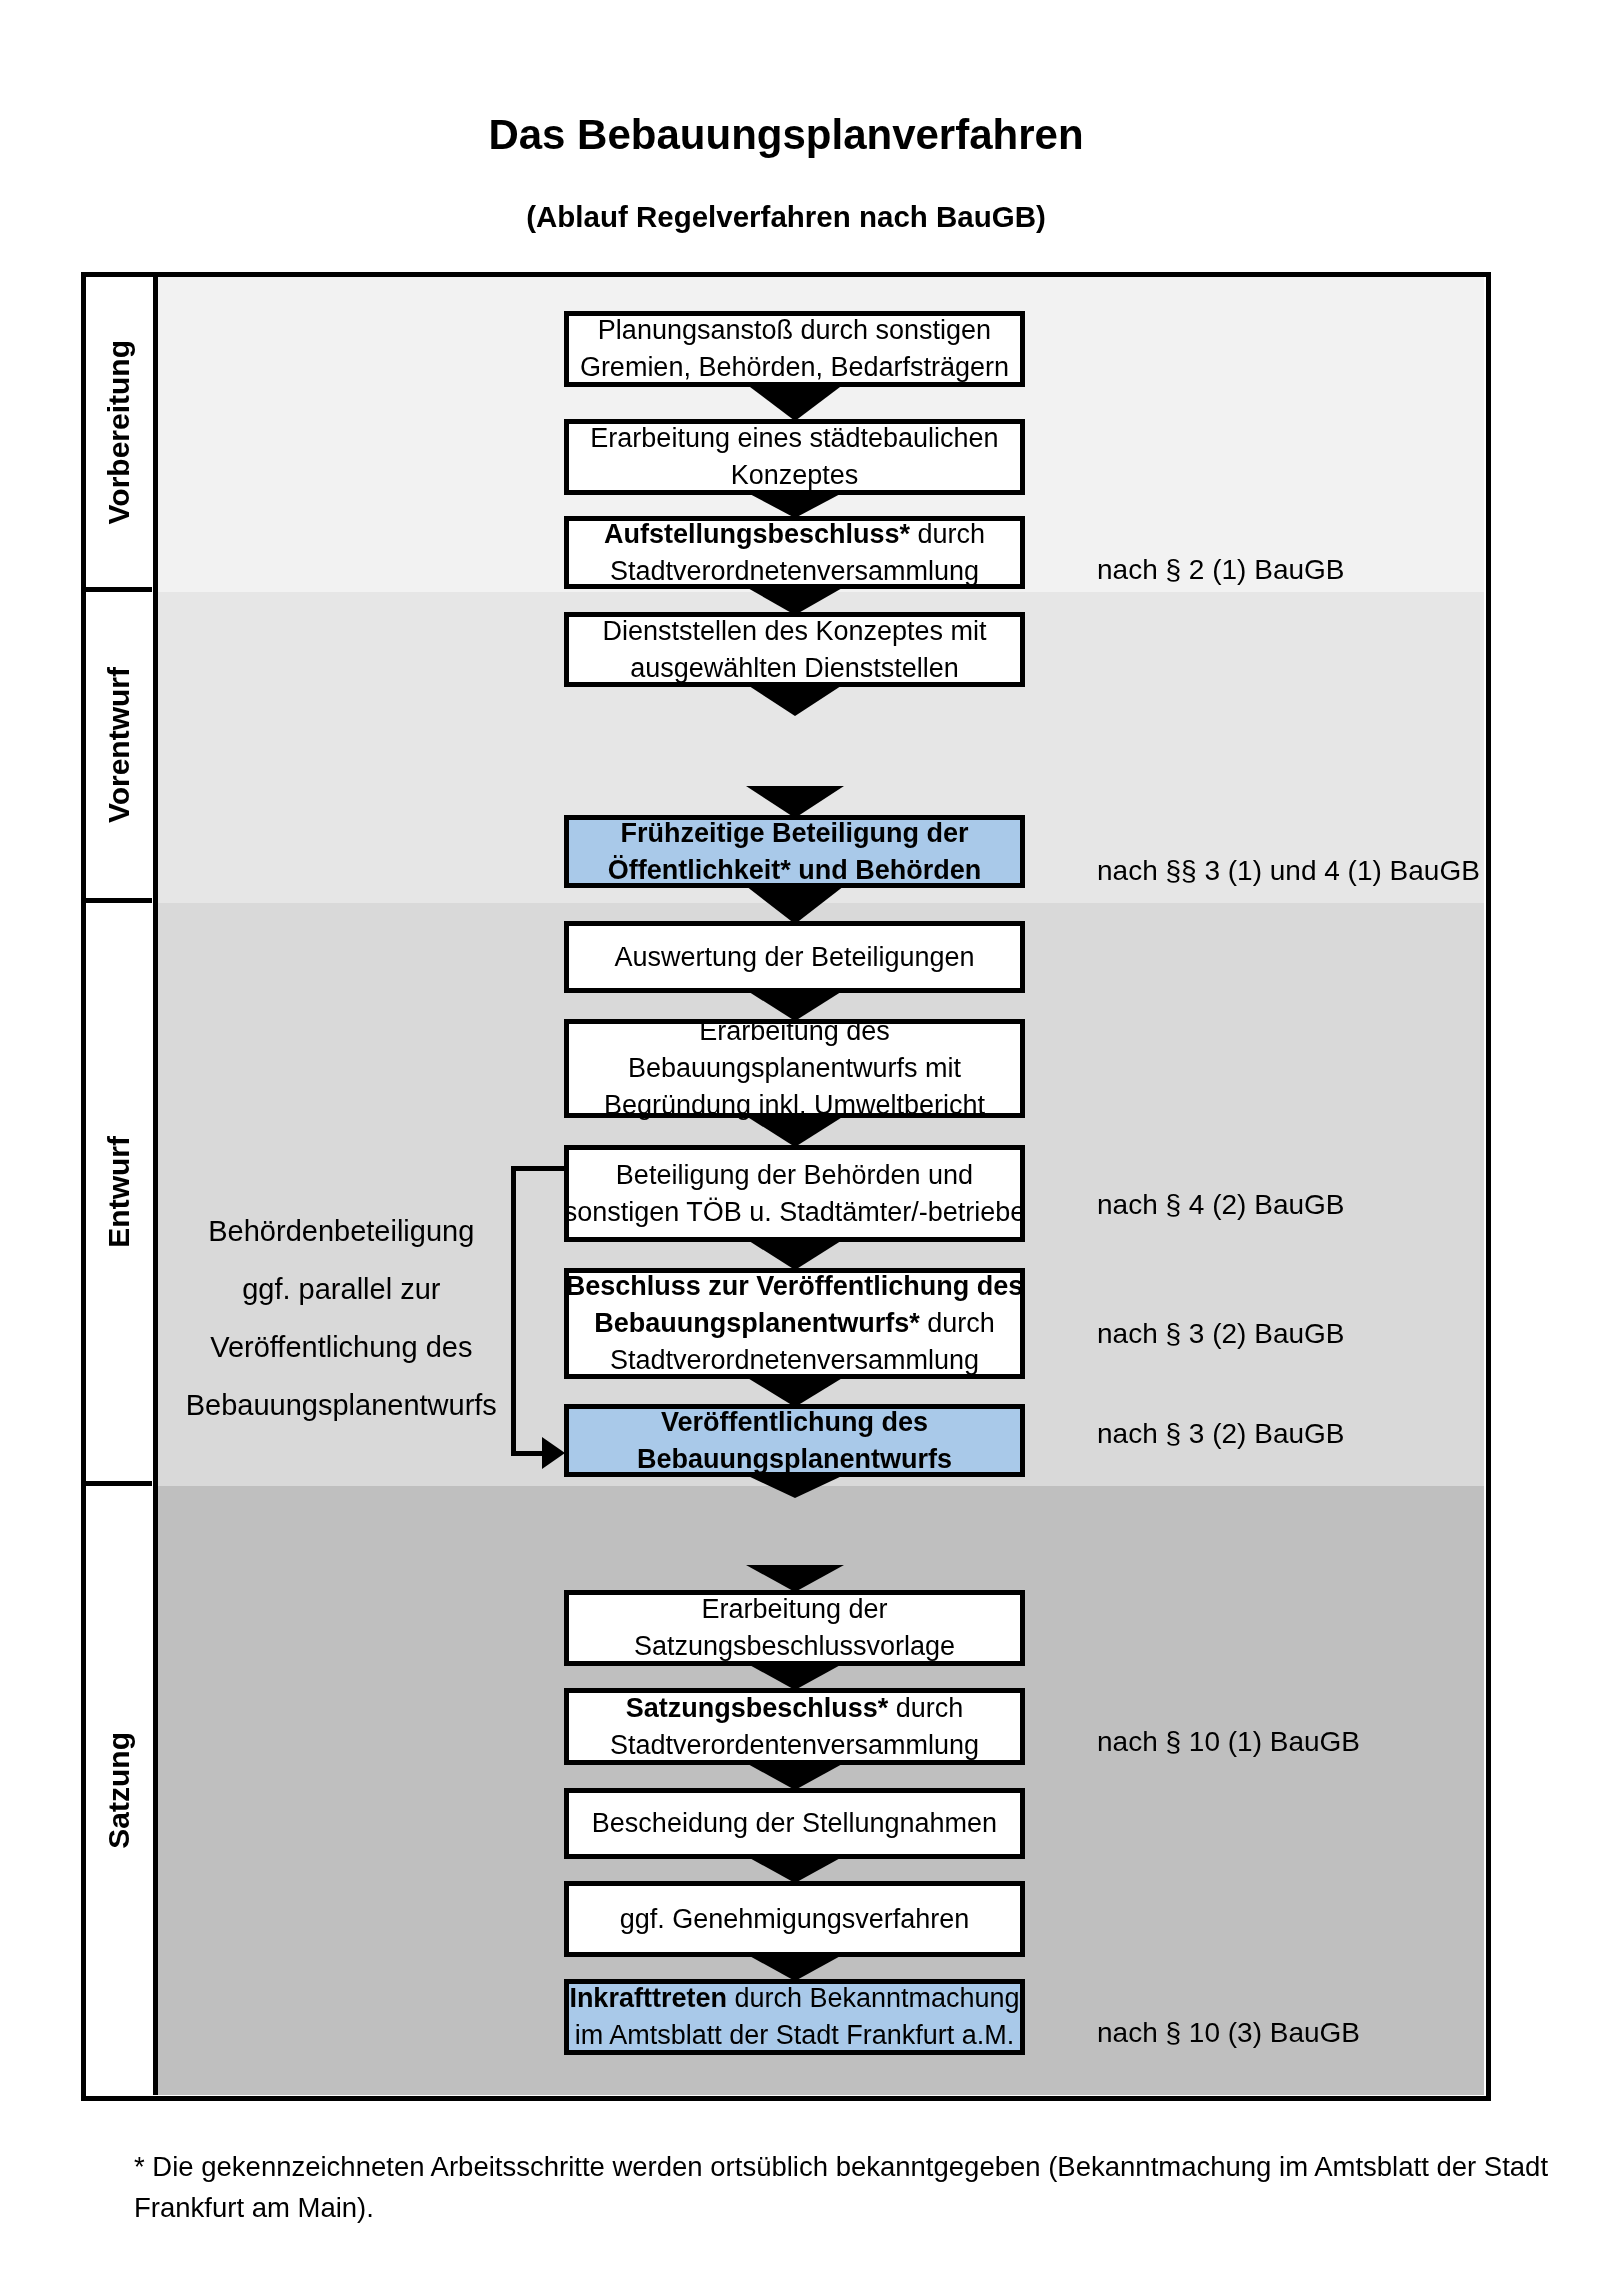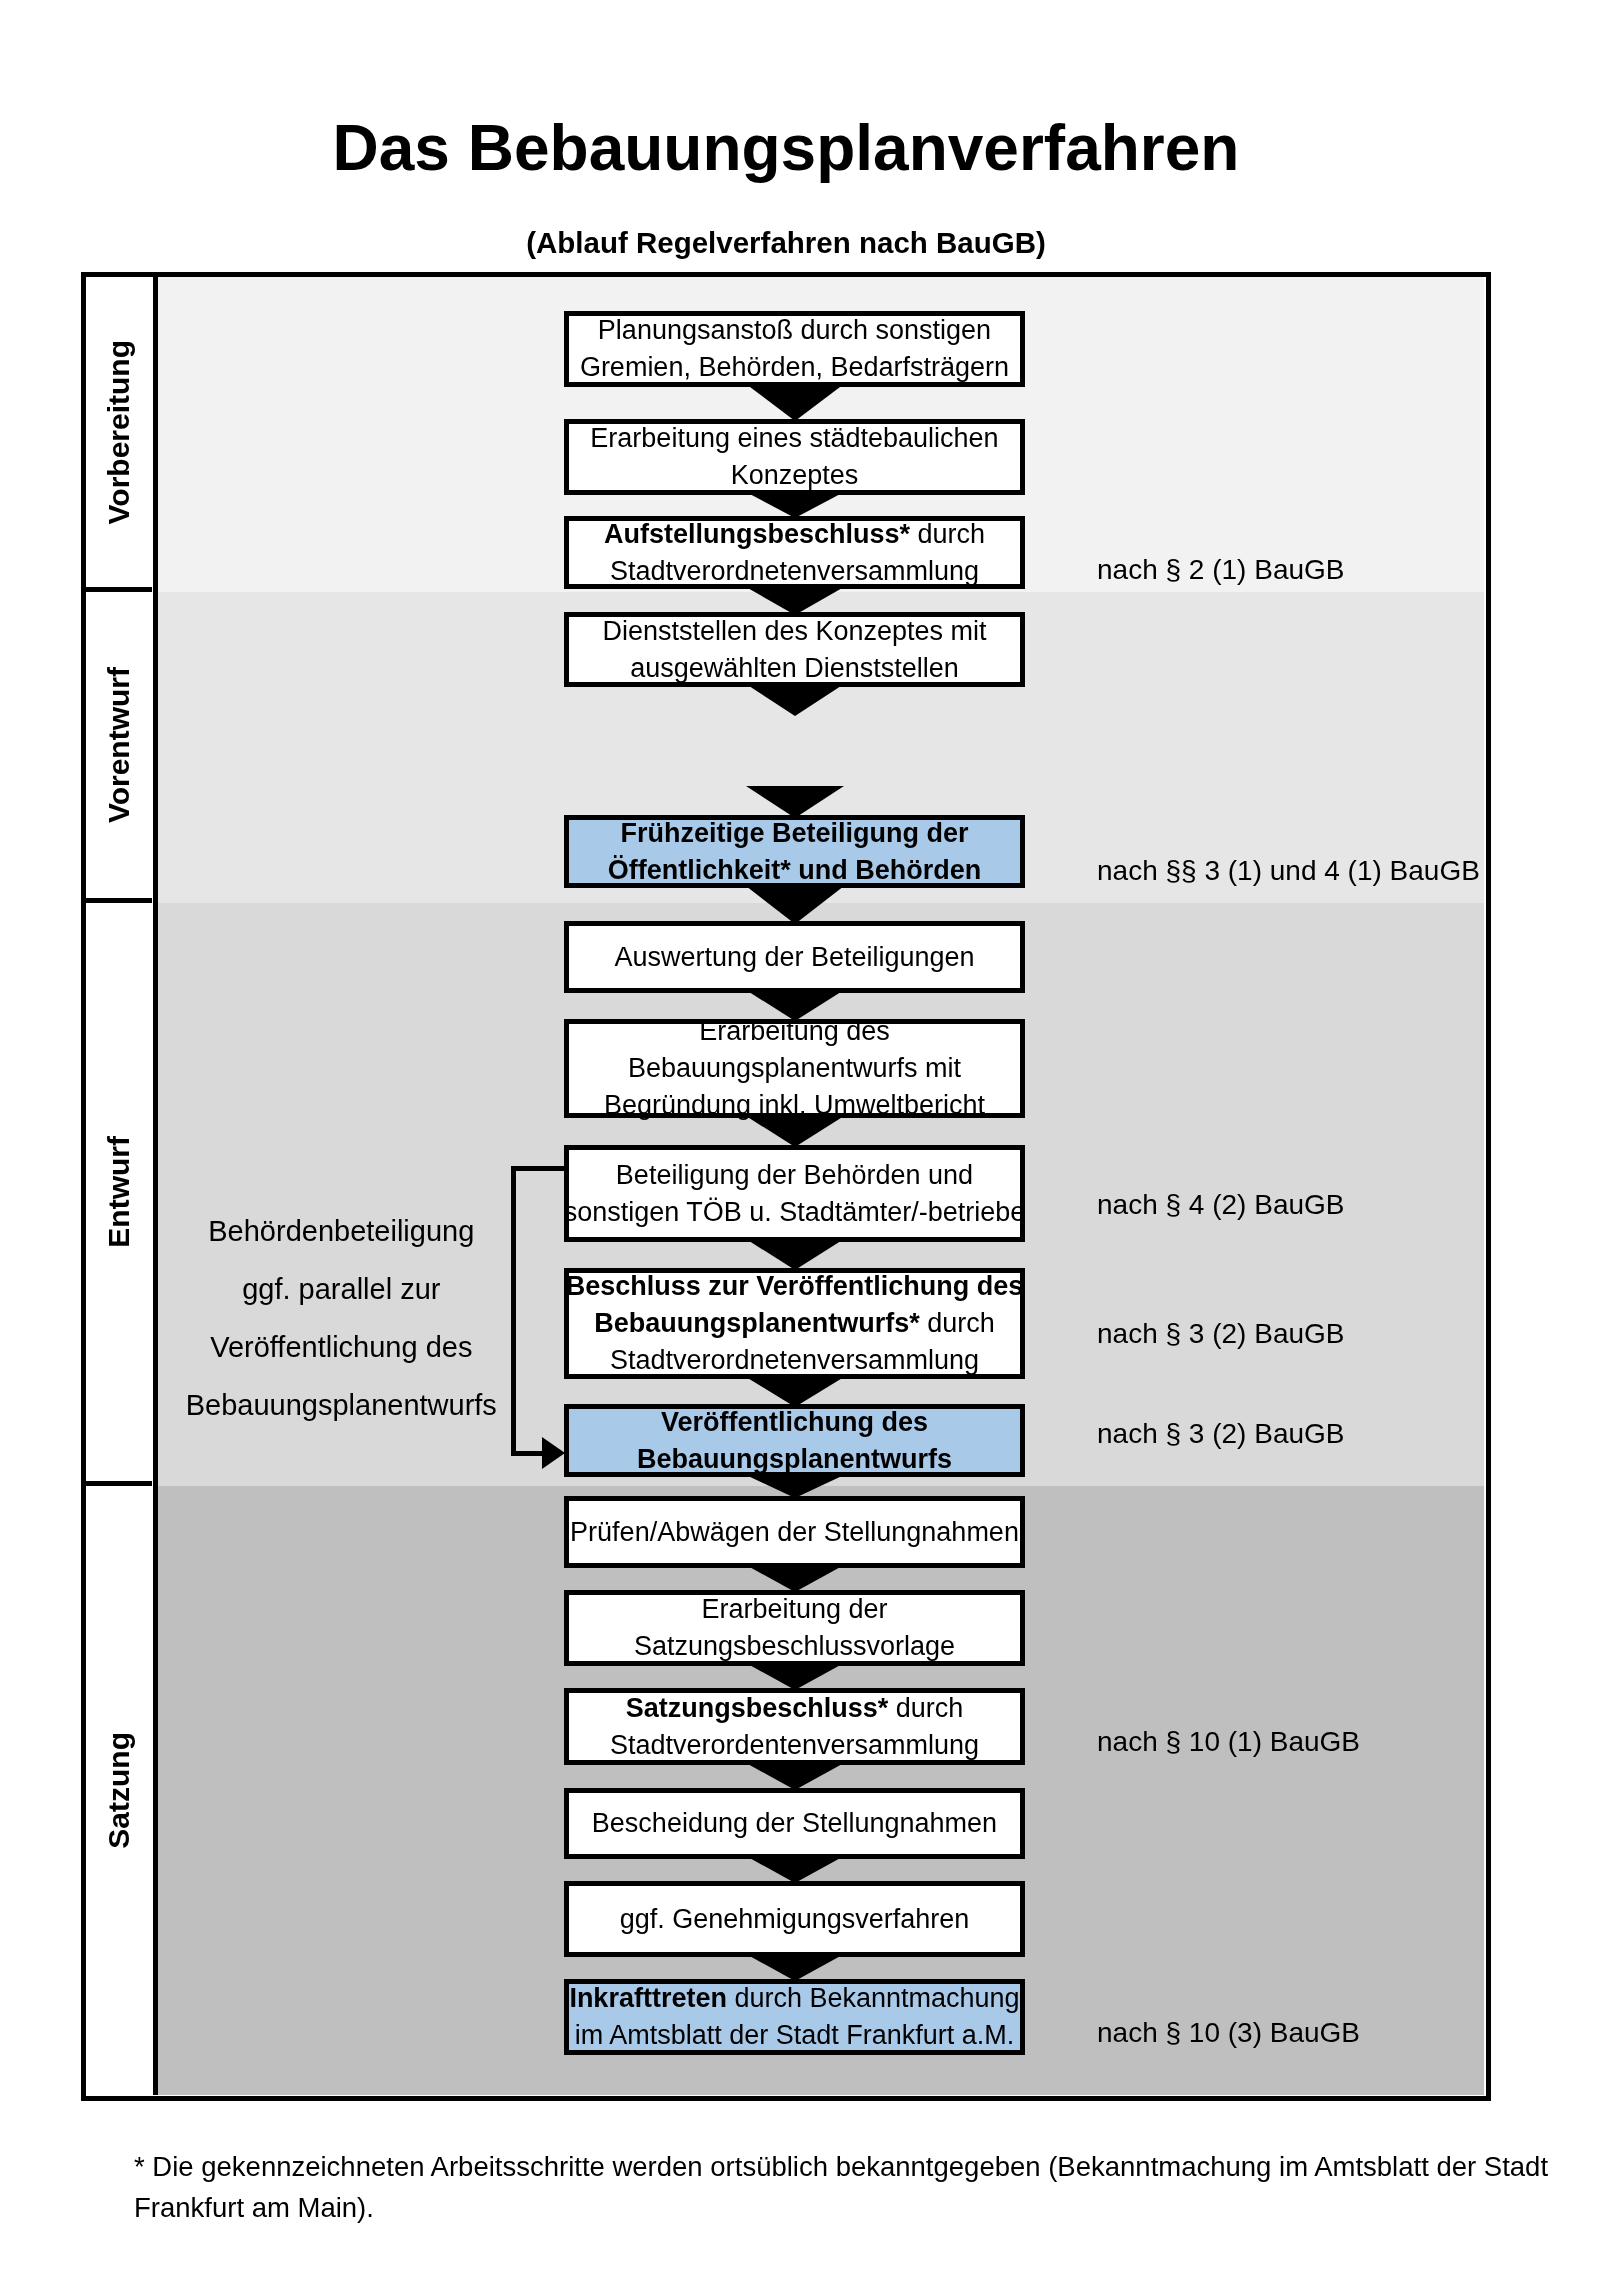--- a/index.html
+++ b/index.html
@@ -11,21 +11,21 @@
     --section-entwurf:#d9d9d9;
     --section-satzung:#bfbfbf;
   }
   html,body{margin:0;padding:0;}
   body{
     width:1623px;height:2295px;background:#ffffff;position:relative;
     font-family:"Liberation Sans","DejaVu Sans",sans-serif;color:#000;
     overflow:hidden;
   }
   .title-wrap{position:absolute;left:81px;top:111px;width:1410px;text-align:center;}
-  .main-title{font-size:64px;font-weight:bold;letter-spacing:0;}
+  .main-title{font-size:42px;font-weight:bold;letter-spacing:0;}
   .sub-title{margin-top:41px;font-size:29.5px;font-weight:bold;}
 
   .frame{
     position:absolute;left:81px;top:272px;width:1410px;height:1829px;
     border:5.9px solid var(--line-black);box-sizing:border-box;background:#fff;
   }
   .labels-col{position:absolute;left:0;top:0;width:72px;height:1818px;background:#fff;
     border-right:5.9px solid var(--line-black);box-sizing:border-box;}
   .label-cell{box-sizing:border-box;width:66px;display:flex;align-items:center;justify-content:center;}
   .label-cell.b{border-bottom:5.9px solid var(--line-black);}
@@ -156,23 +156,20 @@
       <div class="bl"><b></b><span>Stadtverordnetenversammlung</span></div>
     </div>
     <div class="arrow" style="top:1100px;border-top-width:30px"></div>
 
     <div class="box hl" style="top:1127px;height:73px">
       <div class="bl"><b>Veröffentlichung des</b><span></span></div>
       <div class="bl"><b>Bebauungsplanentwurfs</b><span></span></div>
     </div>
     <div class="arrow" style="top:1198px;border-top-width:23.6px"></div>
 
-    <div class="box" style="top:1219px;height:72px">
-      <div class="bl"><b></b><span>Prüfen/Abwägen der Stellungnahmen</span></div>
-    </div>
     <div class="arrow" style="top:1288px;border-top-width:27.5px"></div>
 
     <div class="box" style="top:1313px;height:76px">
       <div class="bl"><b></b><span>Erarbeitung der</span></div>
       <div class="bl"><b></b><span>Satzungsbeschlussvorlage</span></div>
     </div>
     <div class="arrow" style="top:1386px;border-top-width:27.5px"></div>
 
     <div class="box" style="top:1411px;height:77px">
       <div class="bl"><b>Satzungsbeschluss*</b><span> durch</span></div>

